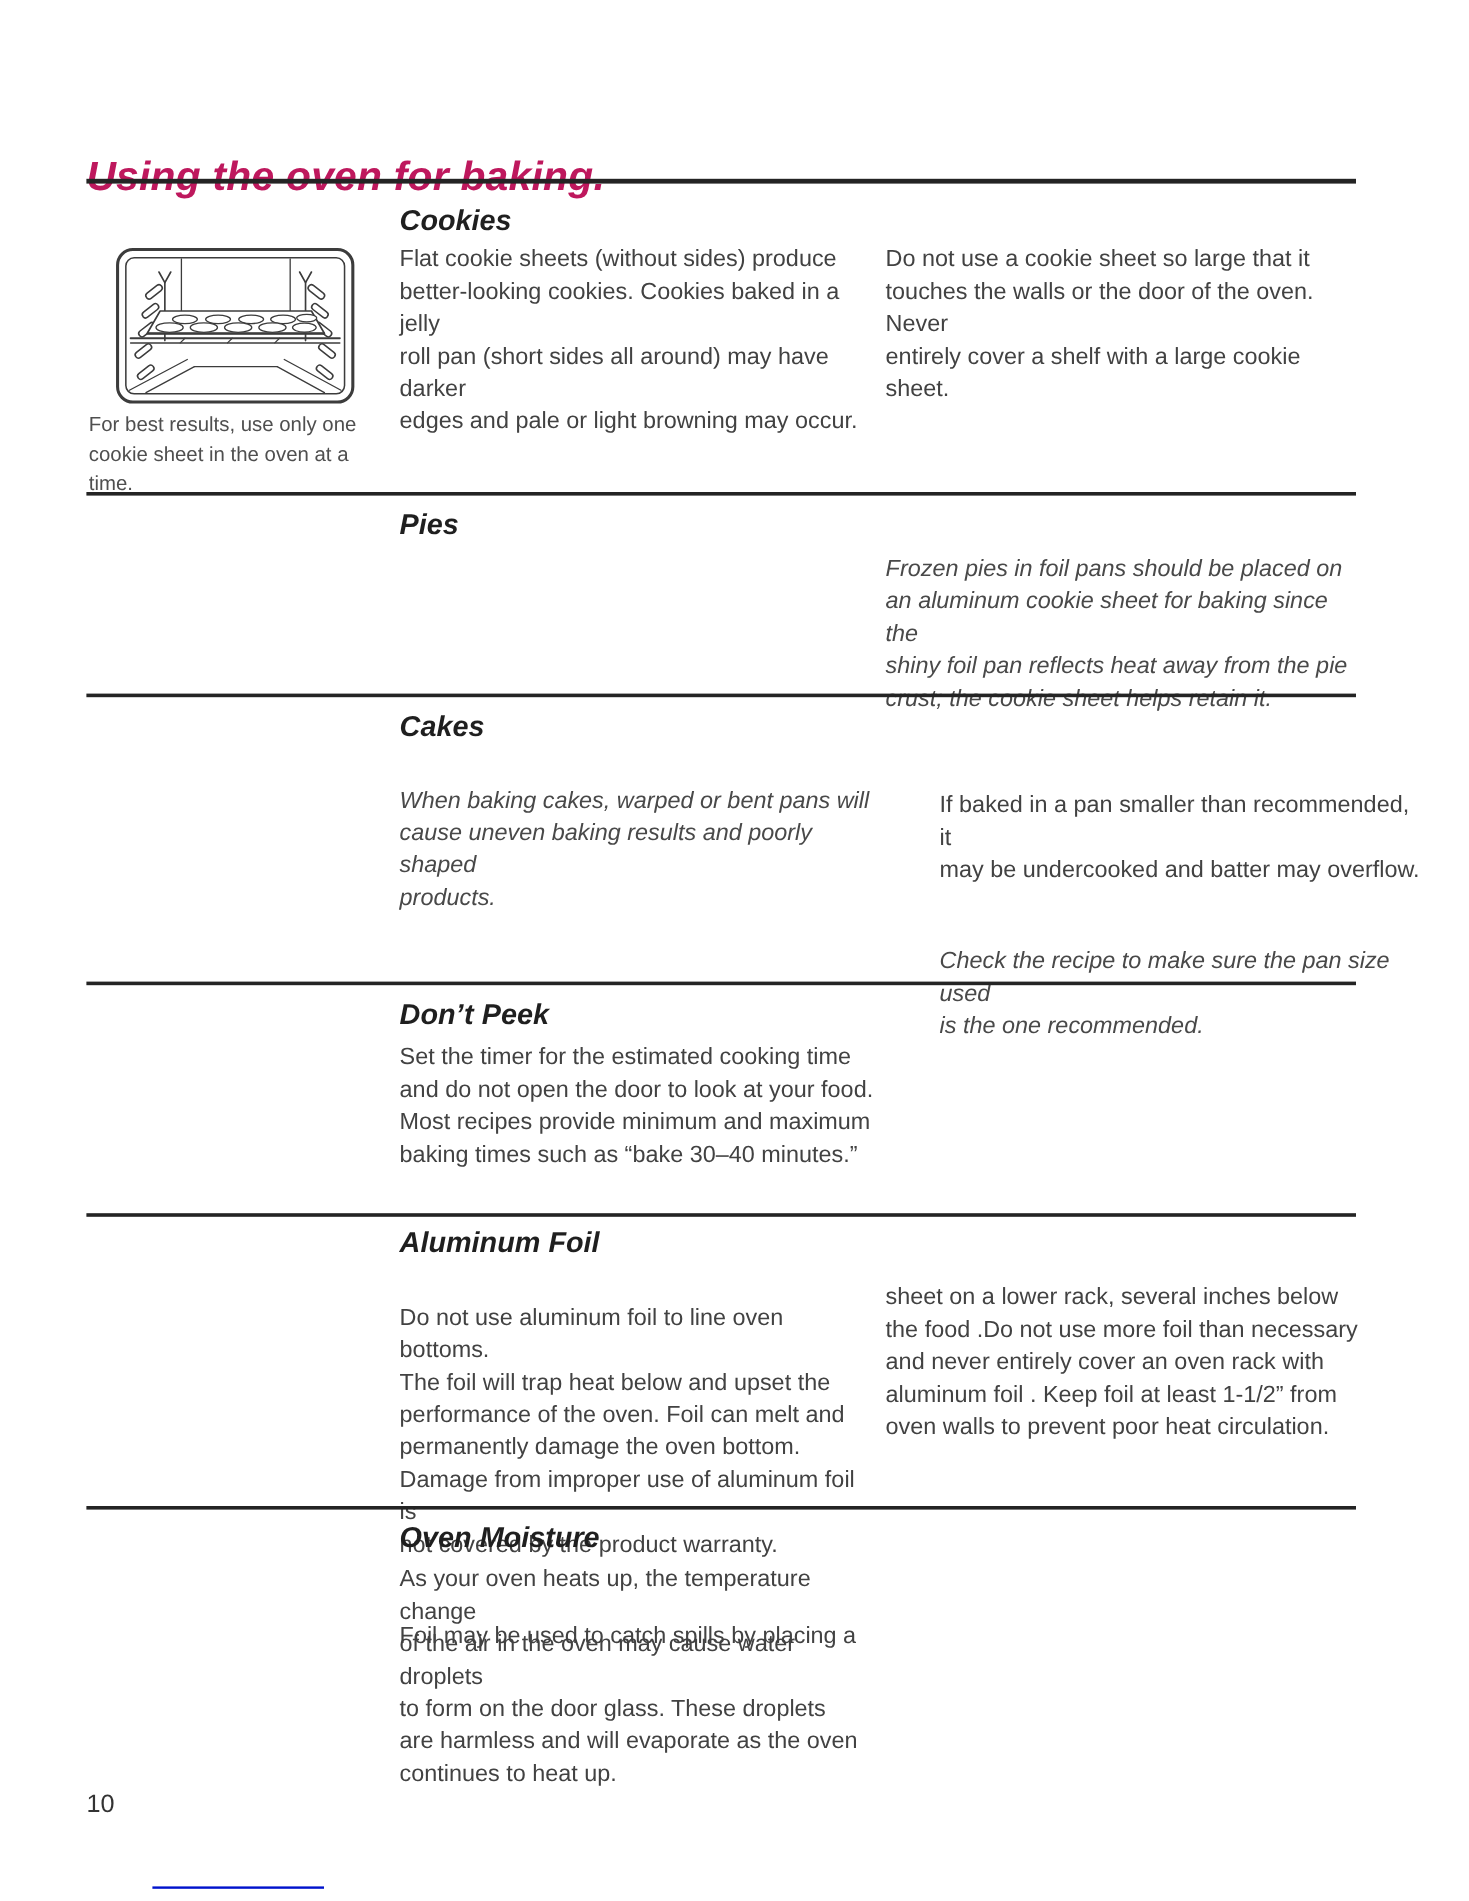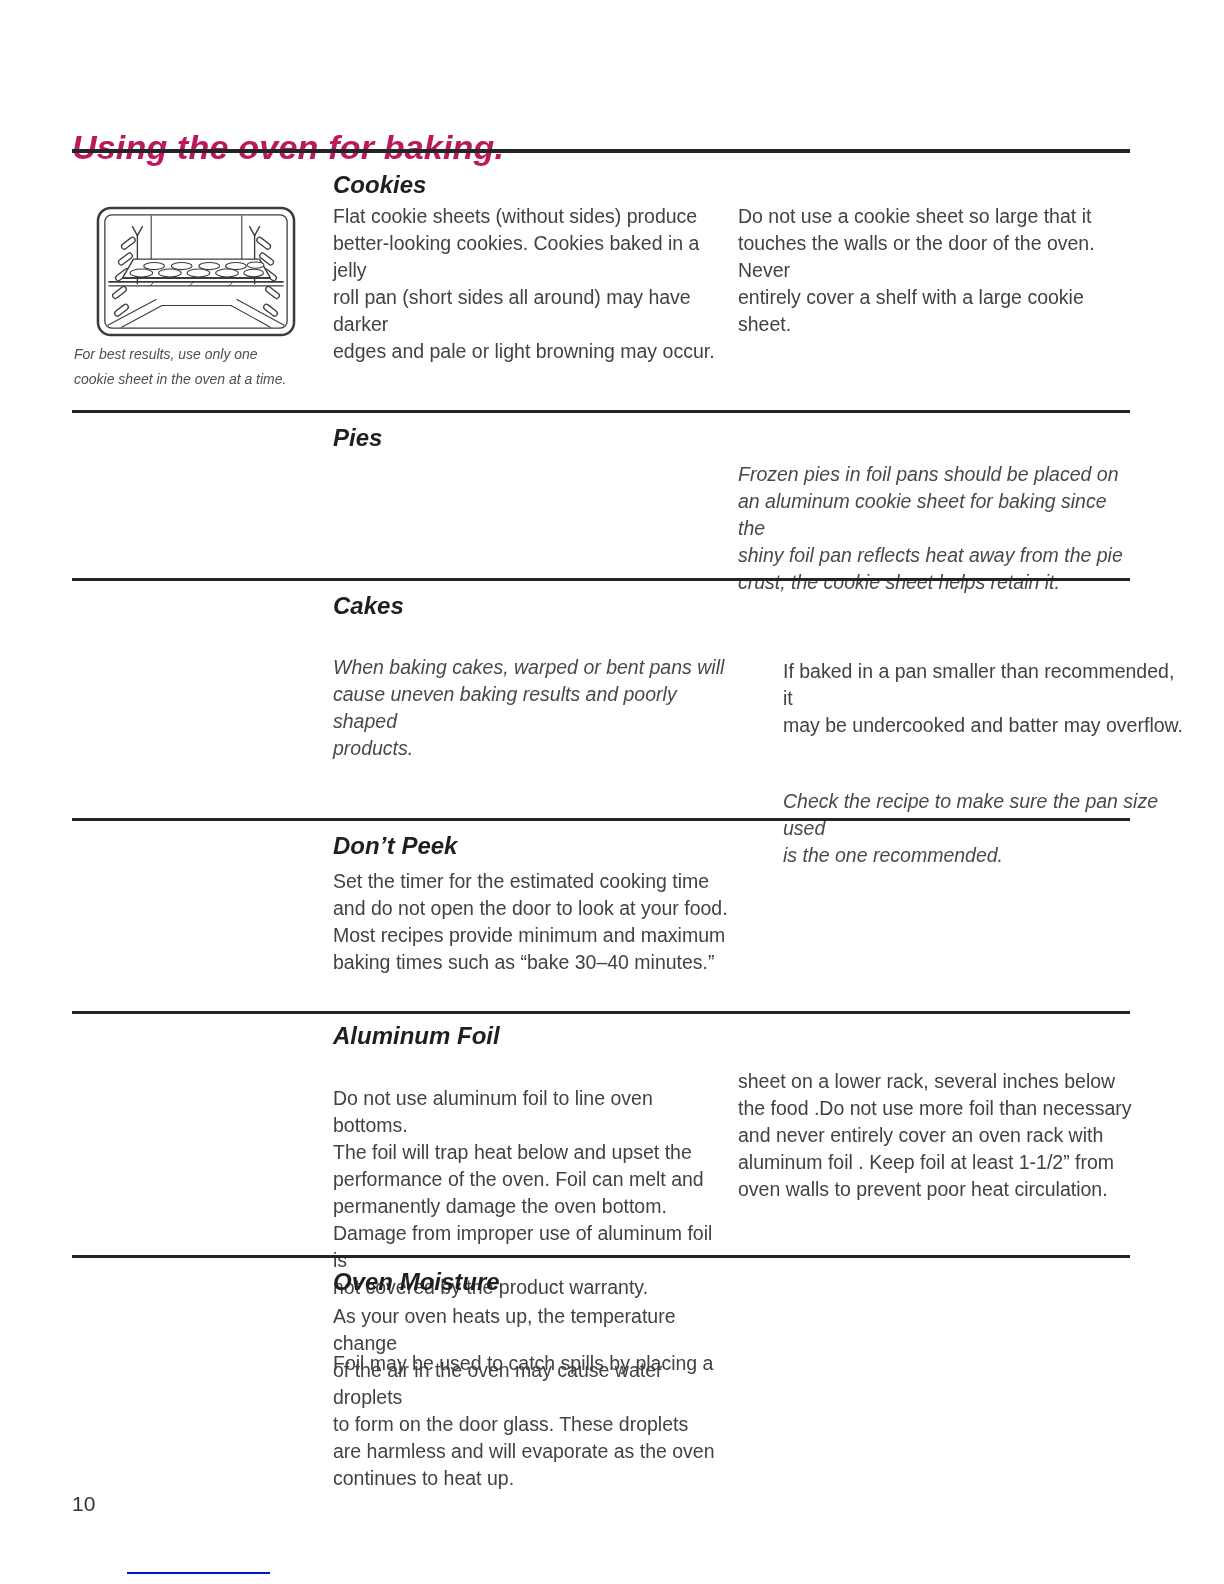--- a/index.html
+++ b/index.html
@@ -77,23 +77,22 @@
 
   .oven-figure {
     position: absolute;
     left: 95px; top: 205px;
     width: 202px; height: 133px;
   }
   .figure-caption {
     position: absolute;
     left: 74px; top: 342px;
     width: 250px;
-    font-size: 14px;
+    font-size: 17px;
     line-height: 24.5px;
-    font-style: italic;
     color: #4f4f4f;
     white-space: pre-line;
   }
   .page-number {
     position: absolute;
     left: 72px; top: 1492px;
     font-size: 21px;
     color: #333333;
   }
   .footer-link-line {

